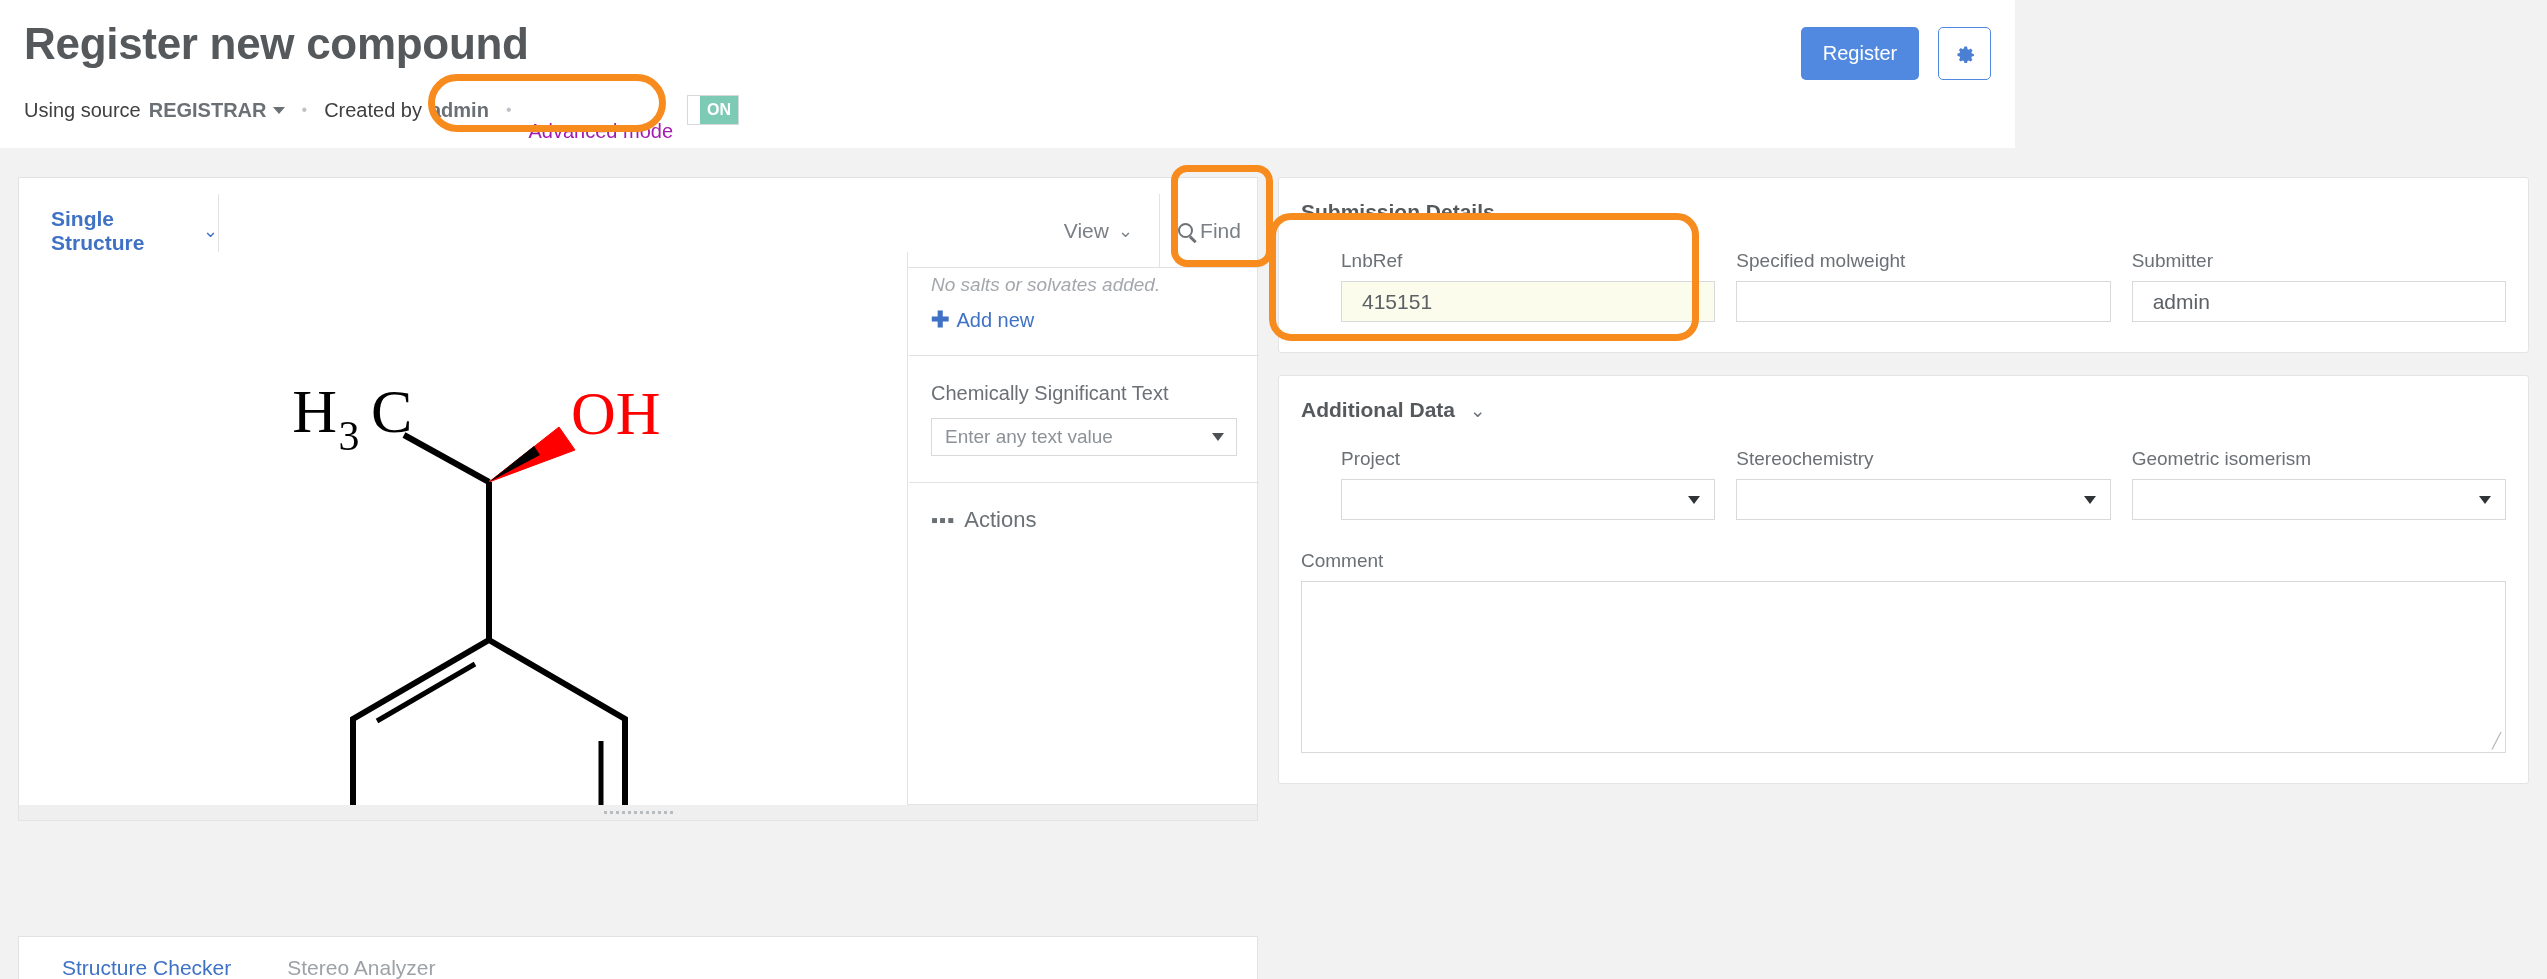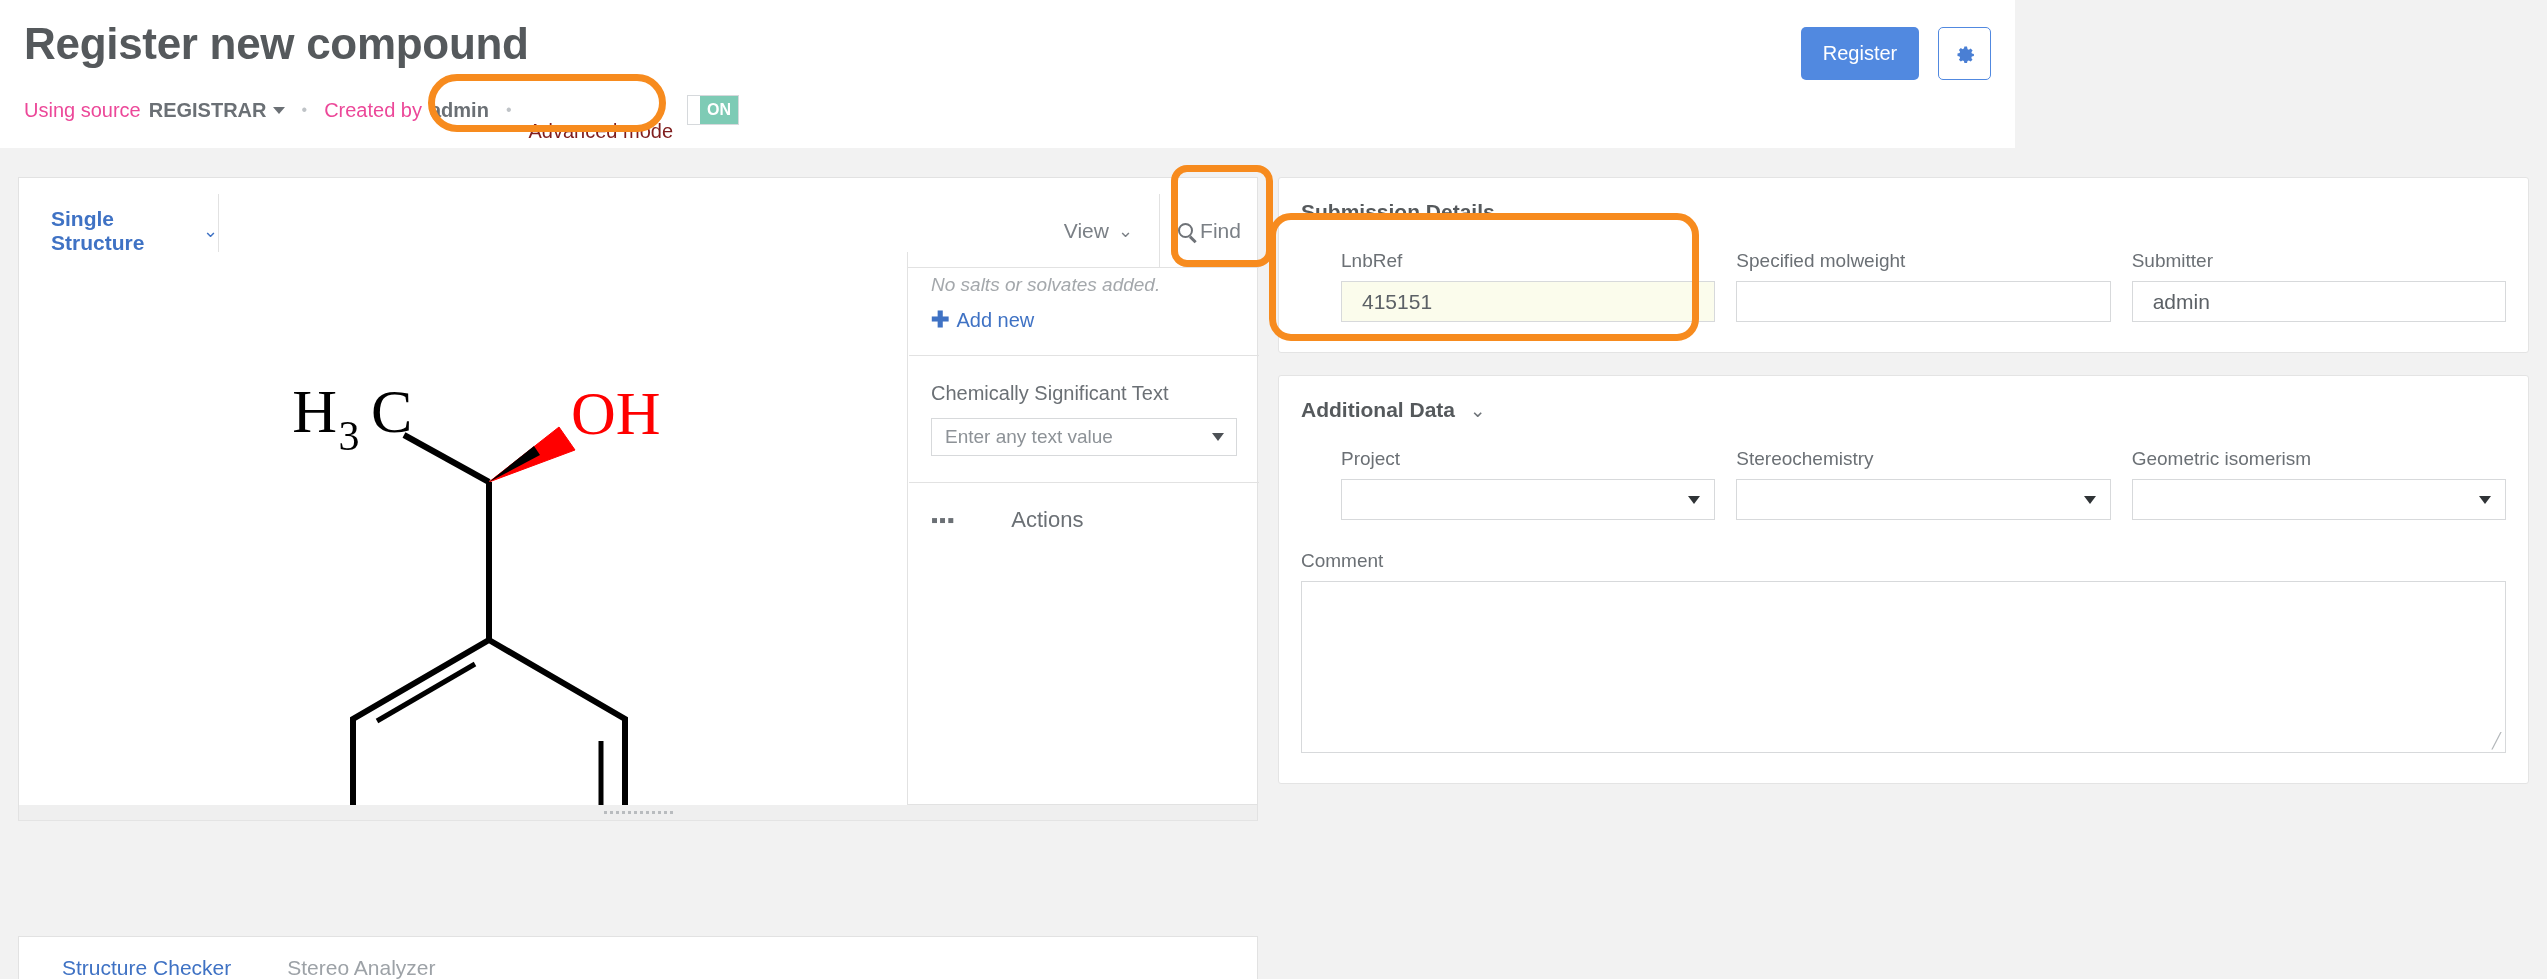--- a/index.html
+++ b/index.html
@@ -19,29 +19,29 @@
   .page-title {
     position: absolute; left: 24px; top: 22px;
     font-size: 44px; font-weight: bold; color: #55595c;
     letter-spacing: -0.3px; line-height: 1;
   }
   .subtitle-row {
     position: absolute; left: 24px; top: 96px;
     display: flex; align-items: center; height: 28px;
     font-size: 20px; color: #9aa0a6; white-space: nowrap;
   }
-  .subtitle-row .plain { color: #ec4899; }
+  .subtitle-row .plain { color: #404040; }
   .subtitle-row .strong { color: #6b7075; font-weight: bold; margin-left: 8px; }
   .caret-dn {
     display: inline-block; margin-left: 6px;
     border-left: 6px solid transparent; border-right: 6px solid transparent;
     border-top: 7px solid #6b7075;
   }
   .dot-sep { margin: 0 17px; color: #bfc3c7; font-size: 16px; }
-  .adv-label { color: #7f1d1d; margin-right: 14px; margin-top: 43px; }
+  .adv-label { color: #a21caf; margin-right: 14px; margin-top: 43px; }
   .toggle-on {
     display: inline-flex; width: 52px; height: 30px;
     border: 1px solid #d6d9dc; background: #ffffff; overflow: hidden;
   }
   .toggle-on .knob { width: 12px; background: #ffffff; }
   .toggle-on .track {
     flex: 1; background: #7ecbb5; color: #ffffff; font-size: 16px;
     font-weight: bold; display: flex; align-items: center; justify-content: center;
   }
 
@@ -126,21 +126,21 @@
     display: flex; align-items: center; padding-left: 13px;
     font-size: 19px; color: #8d9297;
   }
   .cst-select .tri {
     position: absolute; right: 12px; top: 50%; transform: translateY(-50%);
     border-left: 6px solid transparent; border-right: 6px solid transparent;
     border-top: 8px solid #4d5156;
   }
   .actions-block { padding: 24px 22px; display: flex; align-items: center; gap: 9px; }
   .actions-dots { font-size: 20px; color: #6b7075; letter-spacing: 1px; line-height: 1; }
-  .actions-text { font-size: 22px; color: #6b7075; margin-left: 47px; }
+  .actions-text { font-size: 22px; color: #6b7075; }
 
   .resize-bar {
     position: absolute; left: 18px; top: 657px; width: 1240px; height: 16px;
     background: #efefef; border-left: 1px solid #e2e2e2; border-right: 1px solid #e2e2e2;
     border-bottom: 1px solid #e4e4e4;
     display: flex; align-items: center; justify-content: center;
   }
   .grip { display: flex; gap: 3px; }
   .grip i { display: block; width: 3px; height: 3px; background: #b9bcbf; }
 

